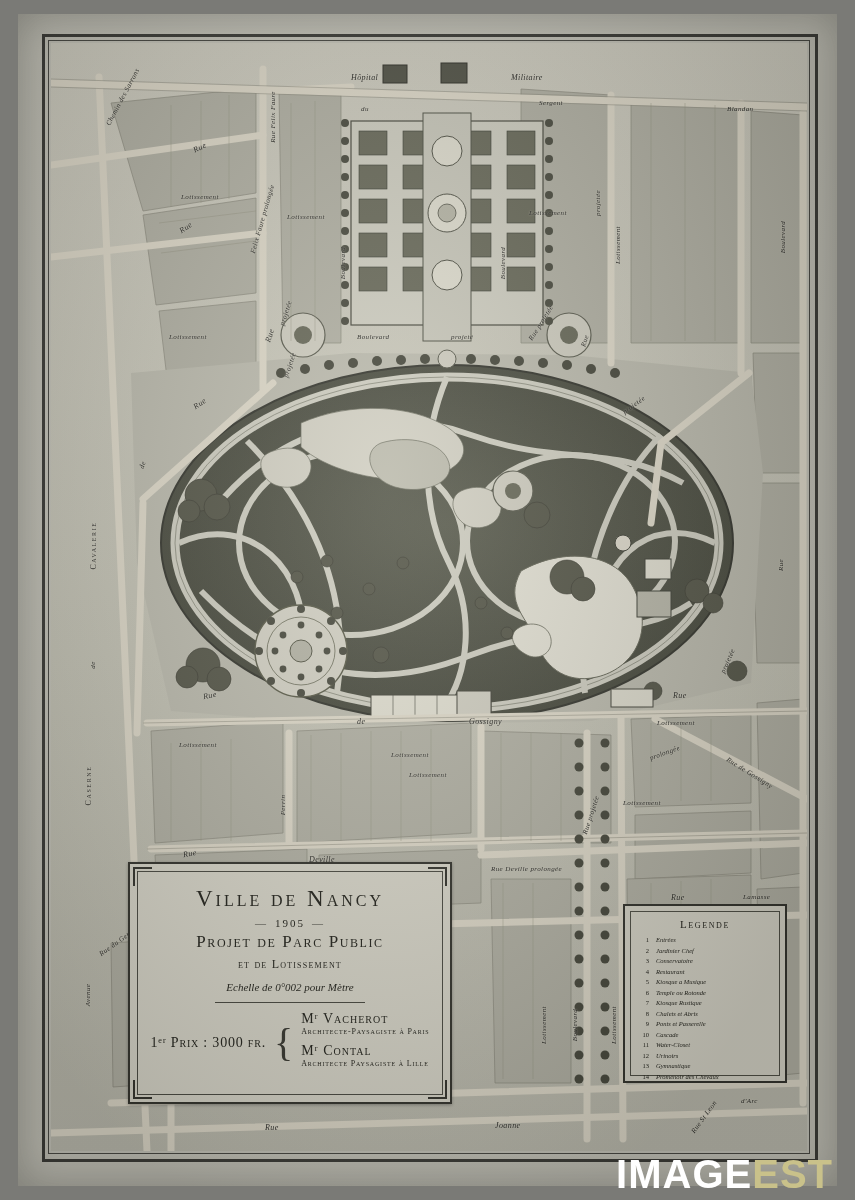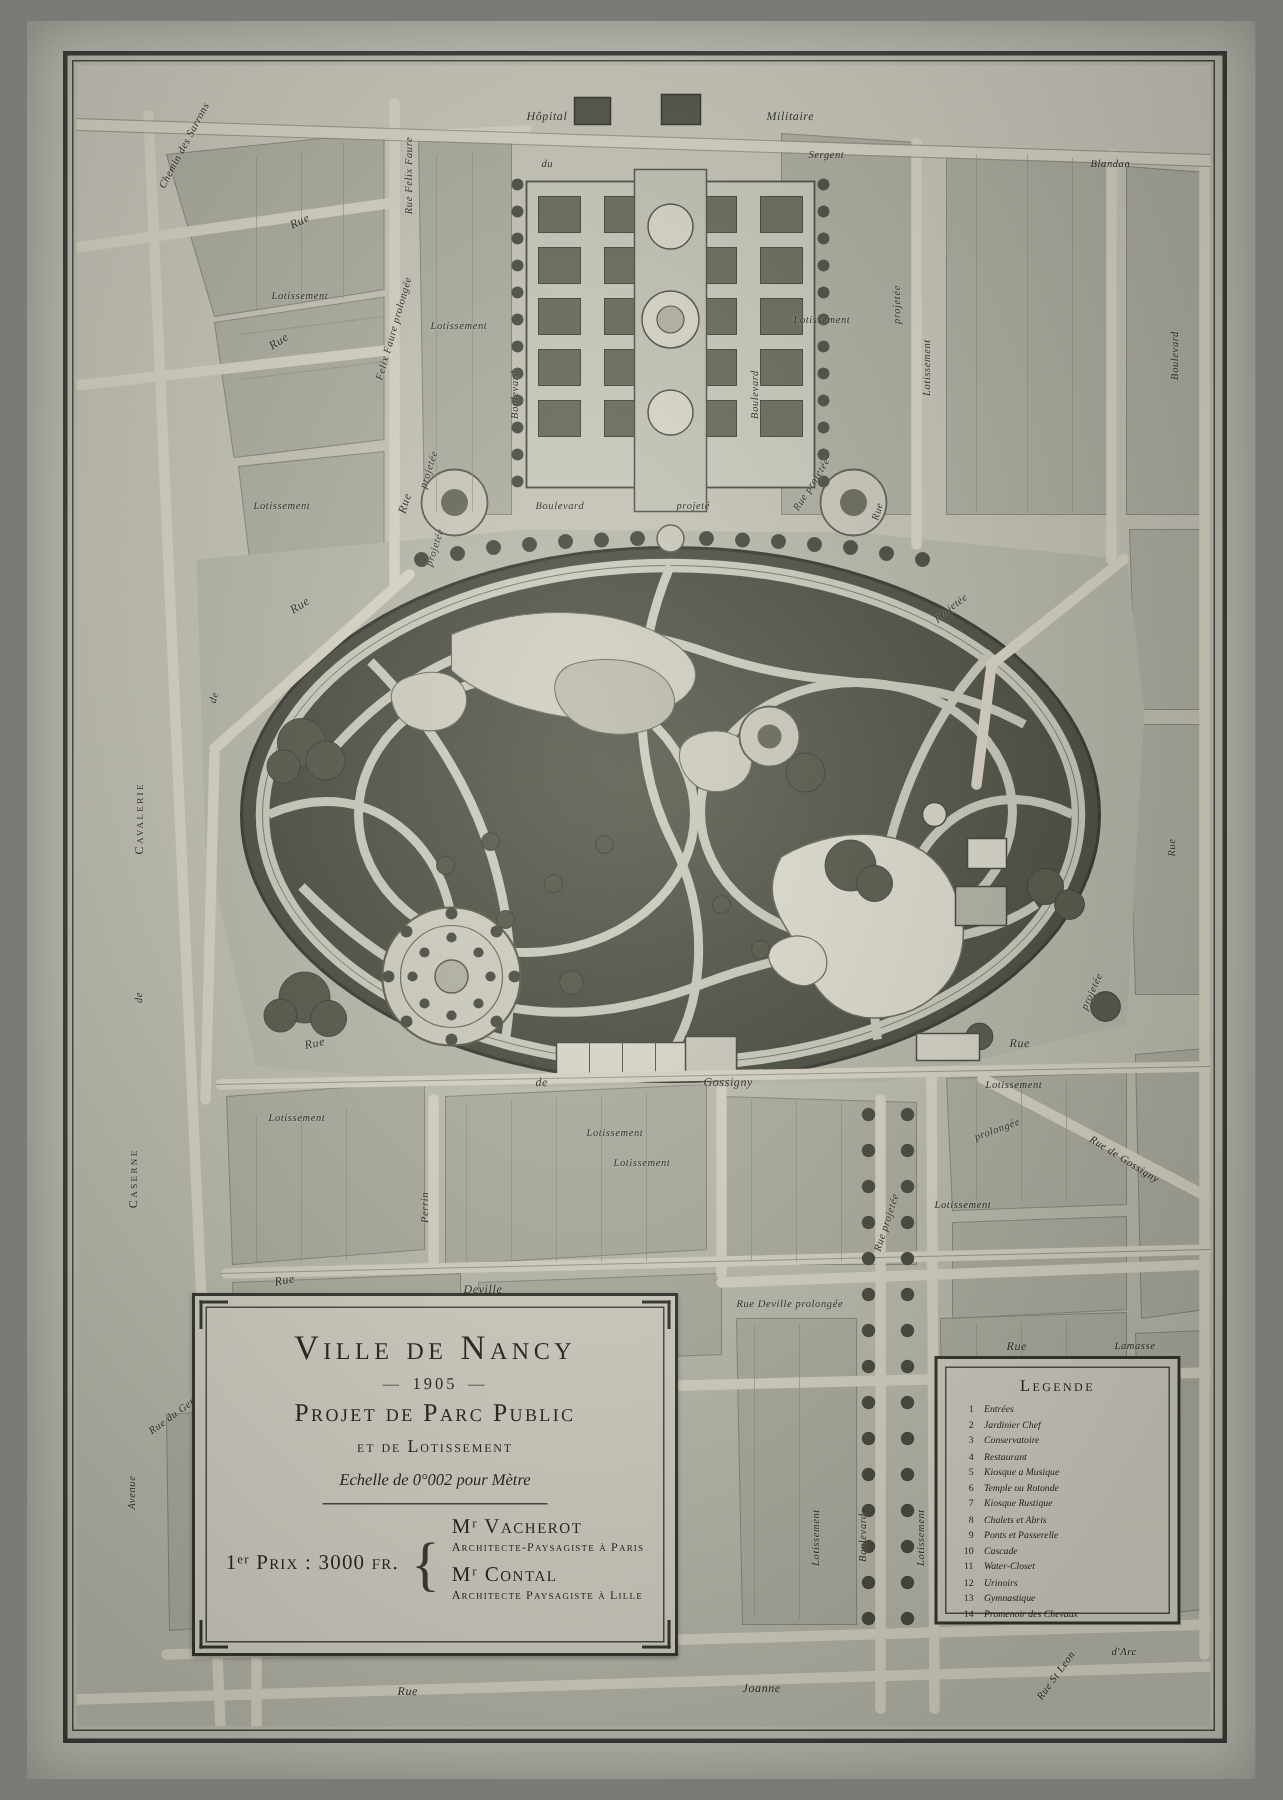--- a/index.html
+++ b/index.html
@@ -723,13 +723,16 @@
           <li>
               <span class="n">14</span>
               <span>Promenoir des Chevaux</span>
             </li>
         </ol>
       </div>
     </div>
 
   </div>
 
+  <div id="watermark">
+    <span class="w1">IMAGE</span><span class="w2">EST</span>
+  </div>
 </div>
 
 </body></html>

